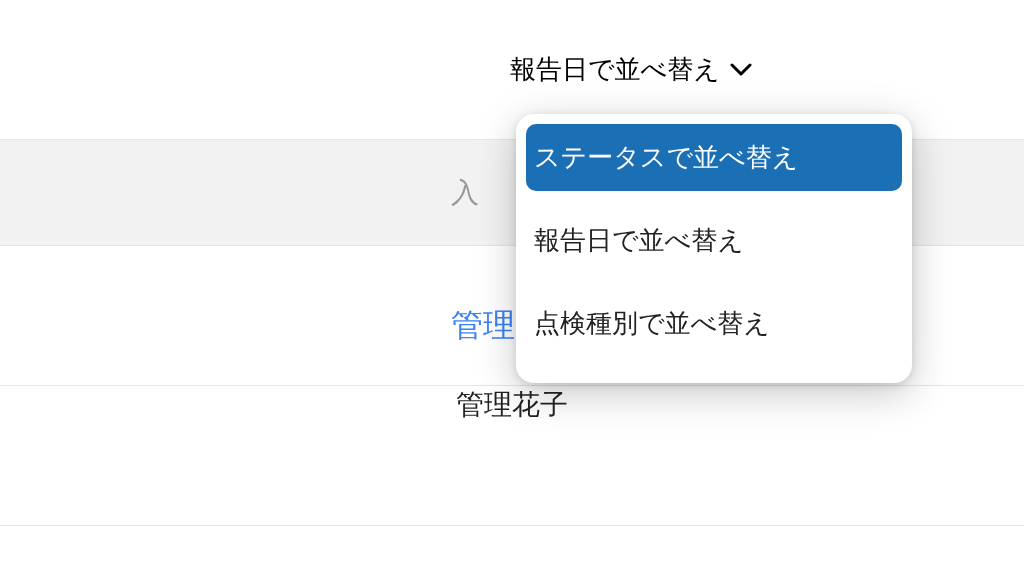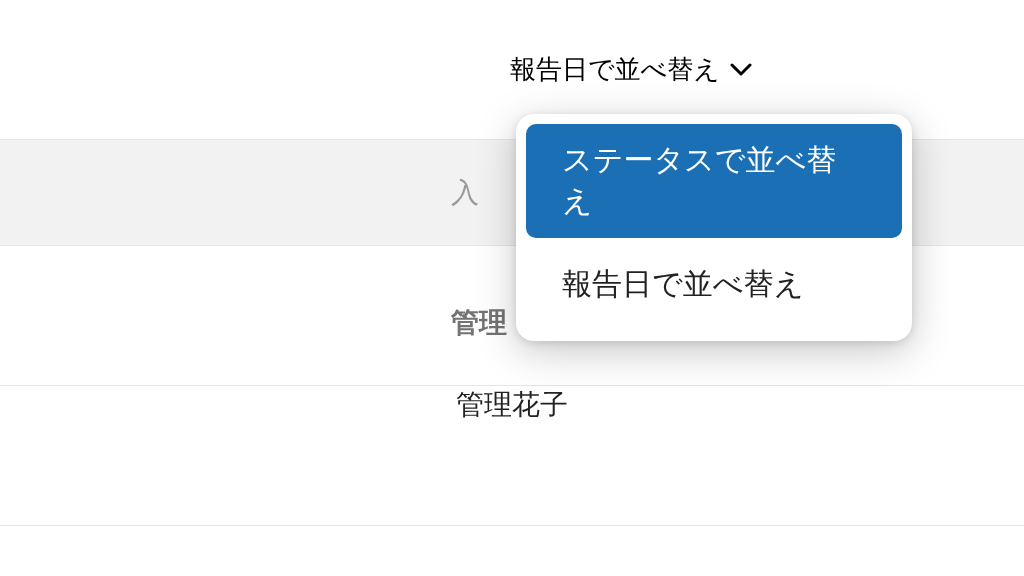--- a/index.html
+++ b/index.html
@@ -56,42 +56,41 @@
       align-items: flex-start;
       justify-content: center;
       font-size: 28px;
       color: #222;
       position: relative;
     }
     .data-row-partial {
       position: absolute;
       left: 451px;
       top: 58px;
-      font-size: 28px;
-      color: #737373;
-      font-weight: bold;
+      font-size: 32px;
+      color: #3b82f6;
     }
     .dropdown {
       position: absolute;
       left: 516px;
       top: 114px;
       width: 396px;
       background: #fff;
       border-radius: 18px;
       box-shadow: 0 10px 40px rgba(0,0,0,0.22), 0 2px 8px rgba(0,0,0,0.12);
       padding: 10px;
       z-index: 100;
     }
     .dropdown-item {
-      padding: 16px 36px;
+      padding: 16px 8px;
       border-radius: 10px;
-      font-size: 30px;
+      font-size: 26px;
       color: #222;
       cursor: pointer;
-      margin-bottom: 10px;
+      margin-bottom: 16px;
     }
     .dropdown-item.selected {
       background: #1a6fb5;
       color: #fff;
     }
     .row-container {
       height: 140px;
       border-bottom: 1px solid #e5e5e5;
       position: relative;
     }
@@ -127,13 +126,16 @@
 
 <div class="row-bottom"></div>
 
 <div class="dropdown">
   <div class="dropdown-item selected">
     <span>ステータスで並べ替え</span>
   </div>
   <div class="dropdown-item">
     <span>報告日で並べ替え</span>
   </div>
+  <div class="dropdown-item">
+    <span>点検種別で並べ替え</span>
+  </div>
 </div>
 
 </body></html>

